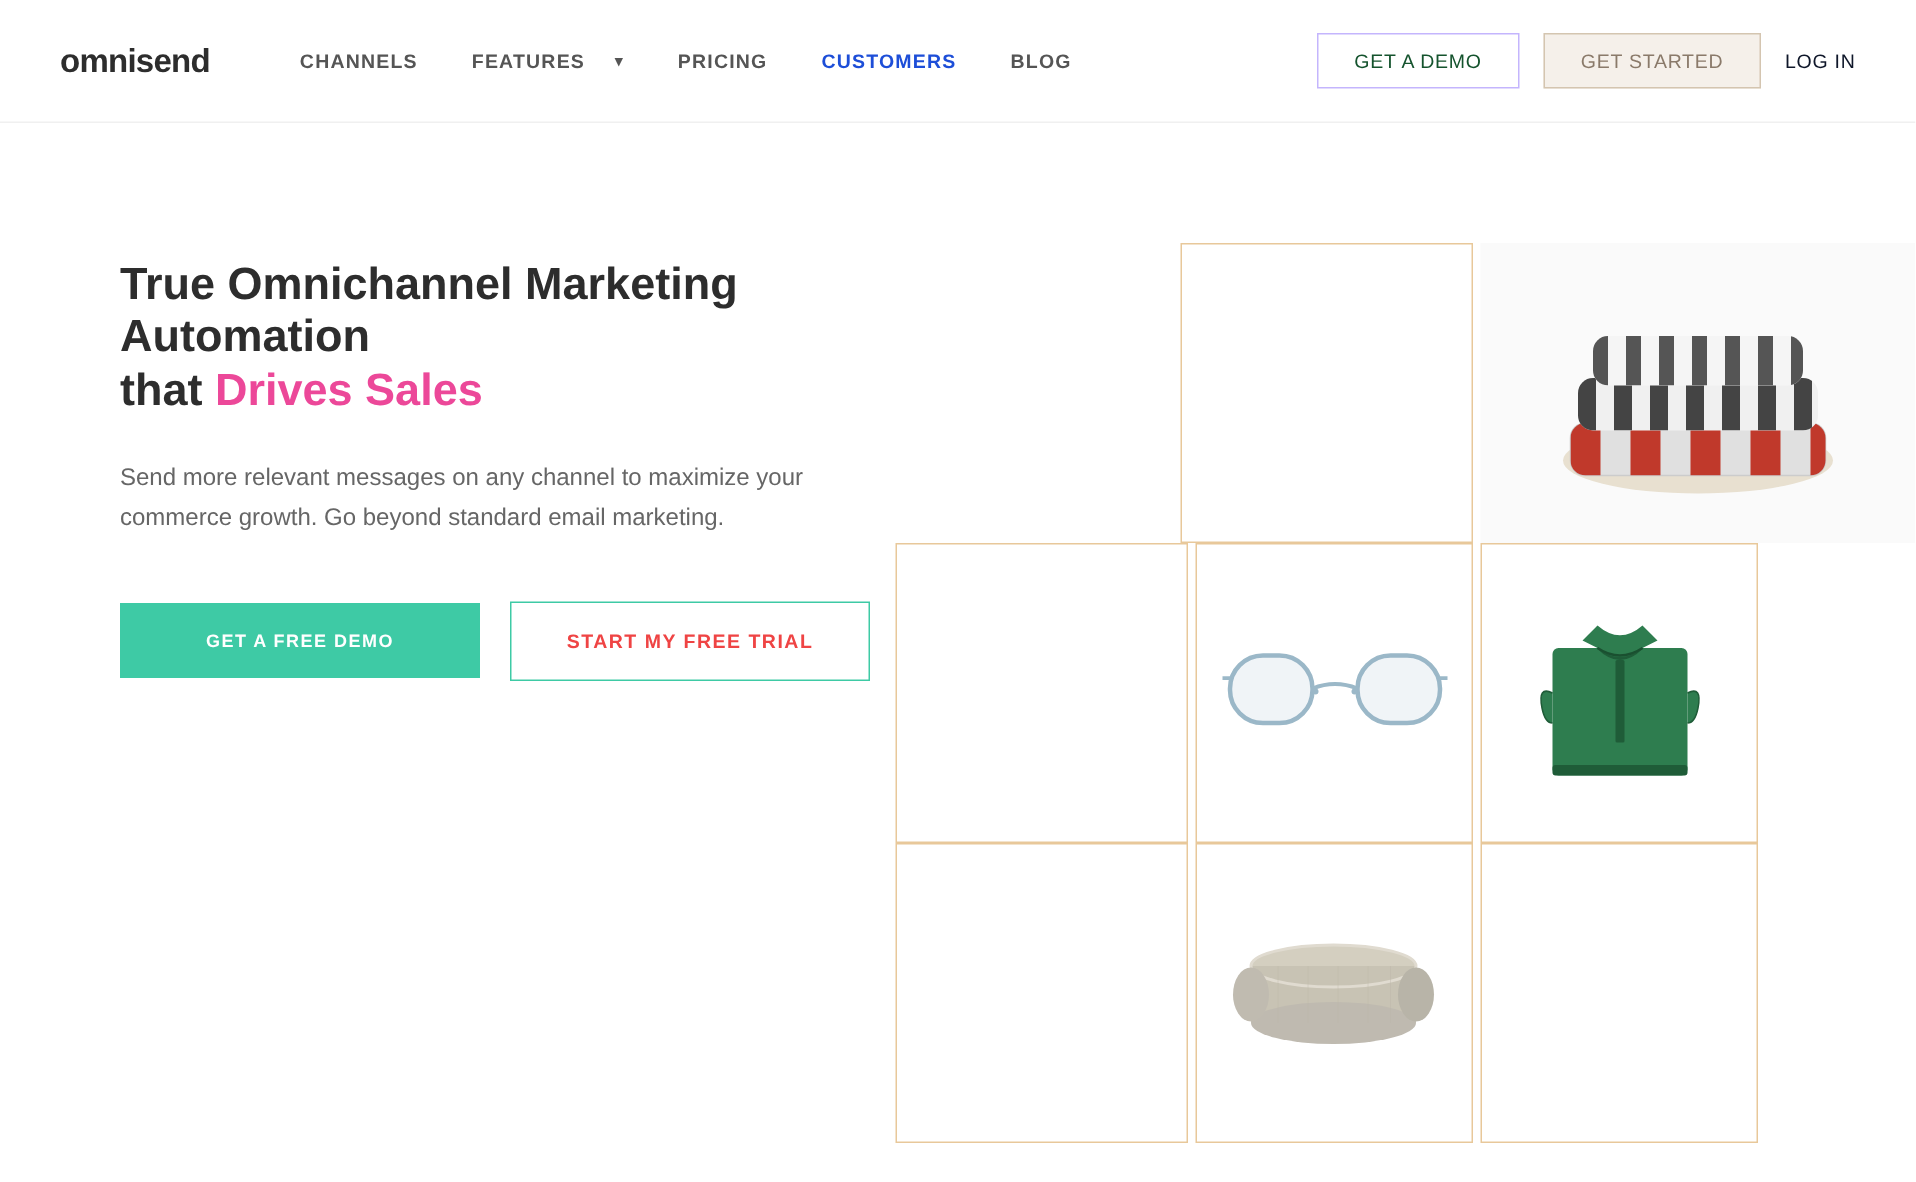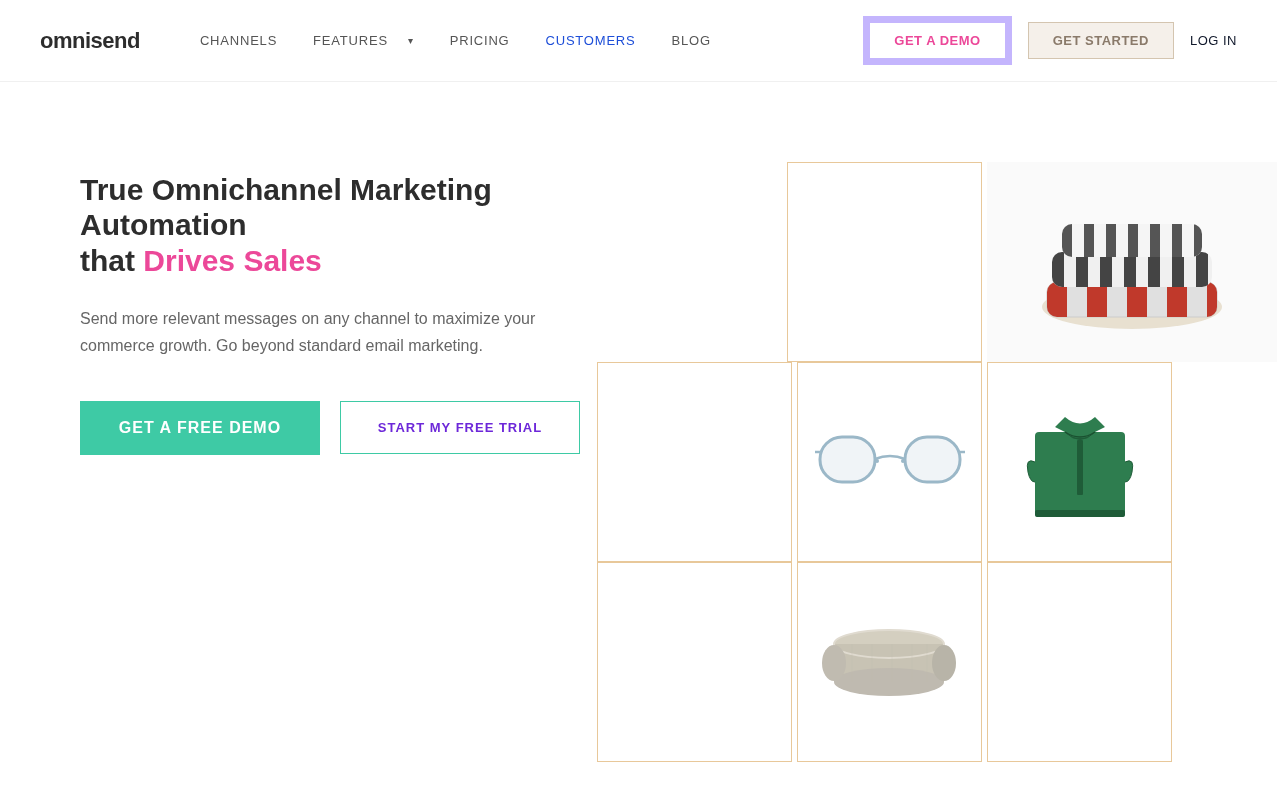--- a/index.html
+++ b/index.html
@@ -23,21 +23,21 @@
     }
     .logo span { color: #2d2d2d; }
     nav {
       display: flex;
       align-items: center;
       flex: 1;
       gap: 36px;
     }
     .nav-link {
       font-size: 13px;
-      font-weight: 400;
+      font-weight: 700;
       letter-spacing: 0.8px;
       text-transform: uppercase;
       color: #555;
       text-decoration: none;
       cursor: pointer;
     }
     .nav-link.active { color: #1d4ed8; }
     .nav-link-features {
       display: flex;
       align-items: center;
@@ -47,36 +47,36 @@
       font-size: 10px;
       color: #555;
     }
     .header-actions {
       display: flex;
       align-items: center;
       gap: 16px;
     }
     .btn-demo {
       padding: 10px 24px;
-      border: 7px solid #c4b5fd;
+      border: 1px solid #c4b5fd;
       background: #fff;
-      color: #ec4899;
-      font-size: 13px;
-      font-weight: 700;
+      color: #14532d;
+      font-size: 13px;
+      font-weight: 400;
       letter-spacing: 0.5px;
       cursor: pointer;
       text-transform: uppercase;
     }
     .btn-get-started {
       padding: 10px 24px;
       border: 1px solid #d4c5b0;
       background: #f5f0ea;
       color: #8a7a6a;
       font-size: 13px;
-      font-weight: 700;
+      font-weight: 400;
       letter-spacing: 0.5px;
       cursor: pointer;
       text-transform: uppercase;
     }
     .btn-login {
       font-size: 13px;
       font-weight: 500;
       color: #0f172a;
       text-decoration: none;
       letter-spacing: 0.5px;
@@ -116,33 +116,33 @@
     }
     .cta-buttons {
       display: flex;
       gap: 20px;
       align-items: center;
     }
     .btn-free-demo {
       padding: 18px 36px;
       background: #3ecaa5;
       color: #fff;
-      font-size: 16px;
+      font-size: 12px;
       font-weight: 700;
       letter-spacing: 1px;
       text-transform: uppercase;
       border: none;
       cursor: pointer;
       min-width: 240px;
       text-align: center;
     }
     .btn-free-trial {
       padding: 18px 36px;
       background: #fff;
-      color: #6d28d9;
+      color: #ef4444;
       font-size: 13px;
       font-weight: 700;
       letter-spacing: 1px;
       text-transform: uppercase;
       border: 1px solid #3ecaa5;
       cursor: pointer;
       min-width: 240px;
       text-align: center;
     }
 

